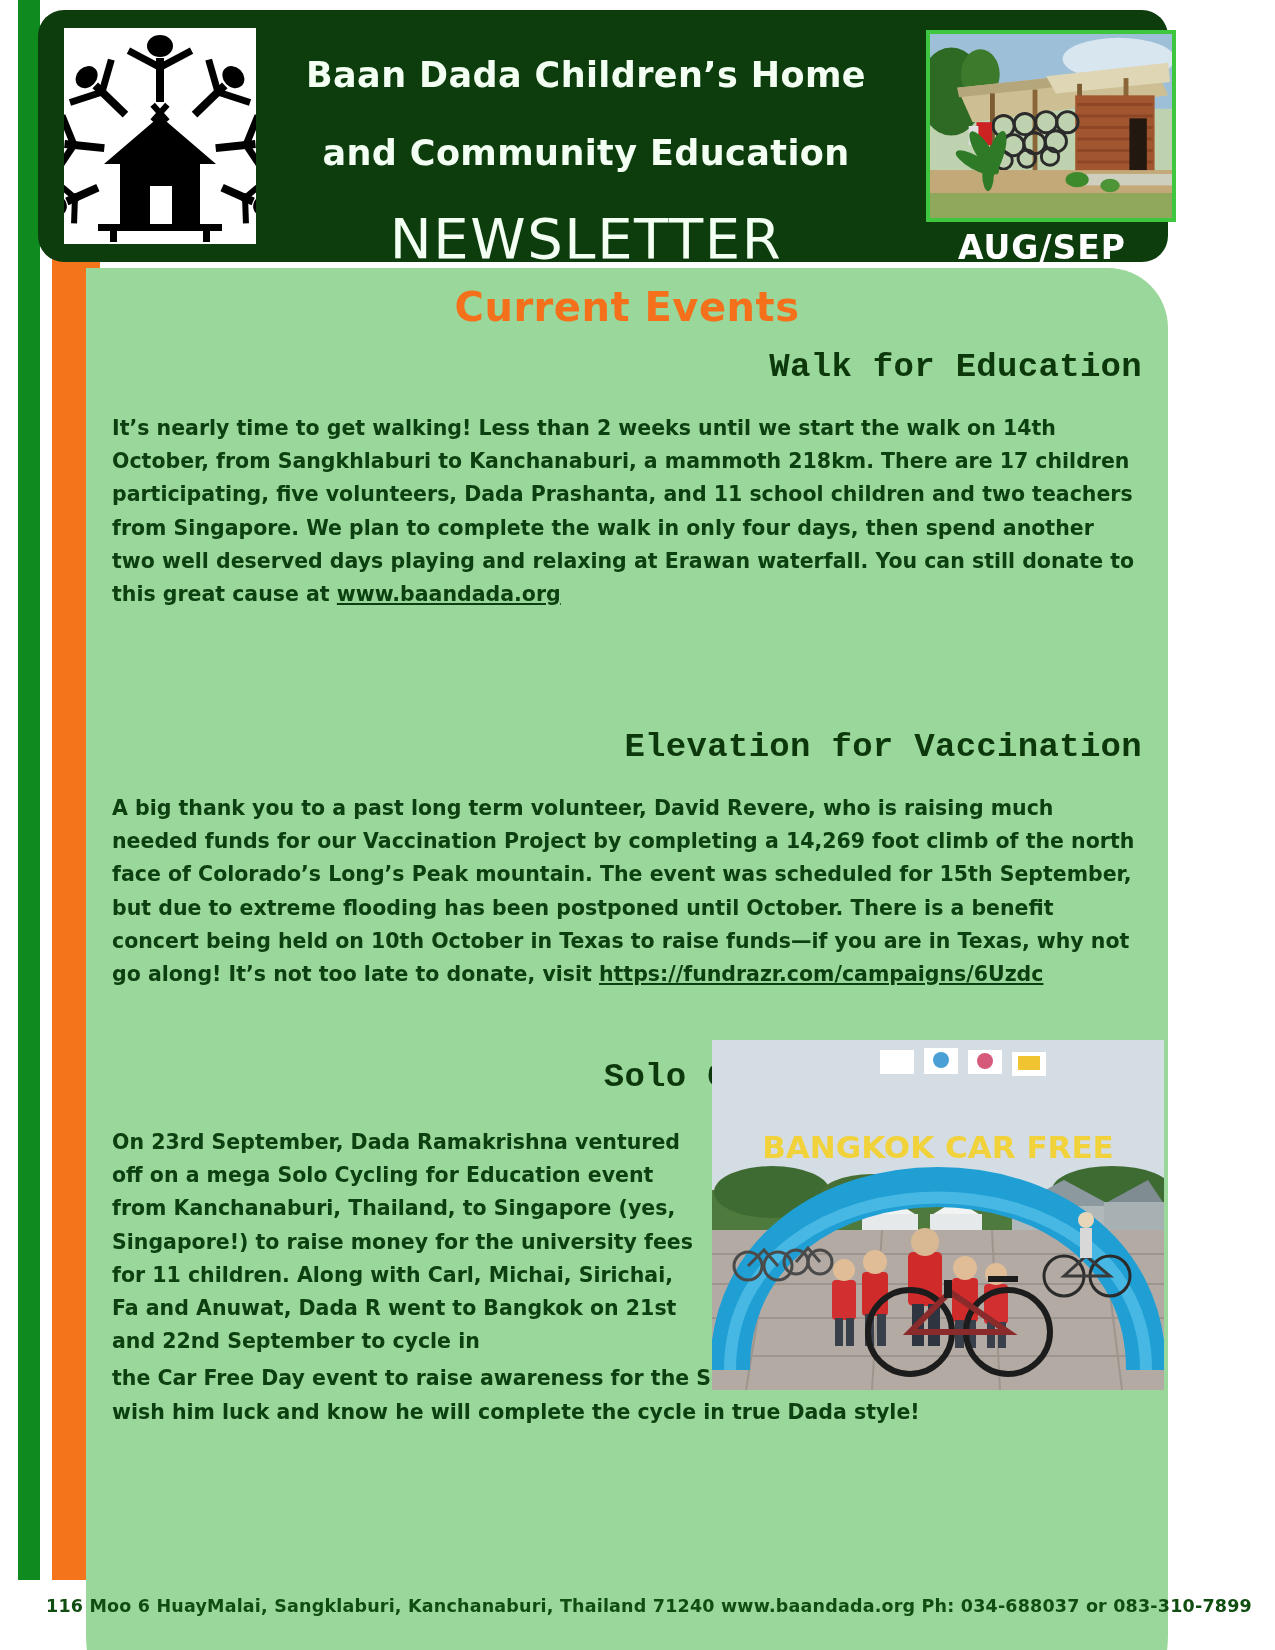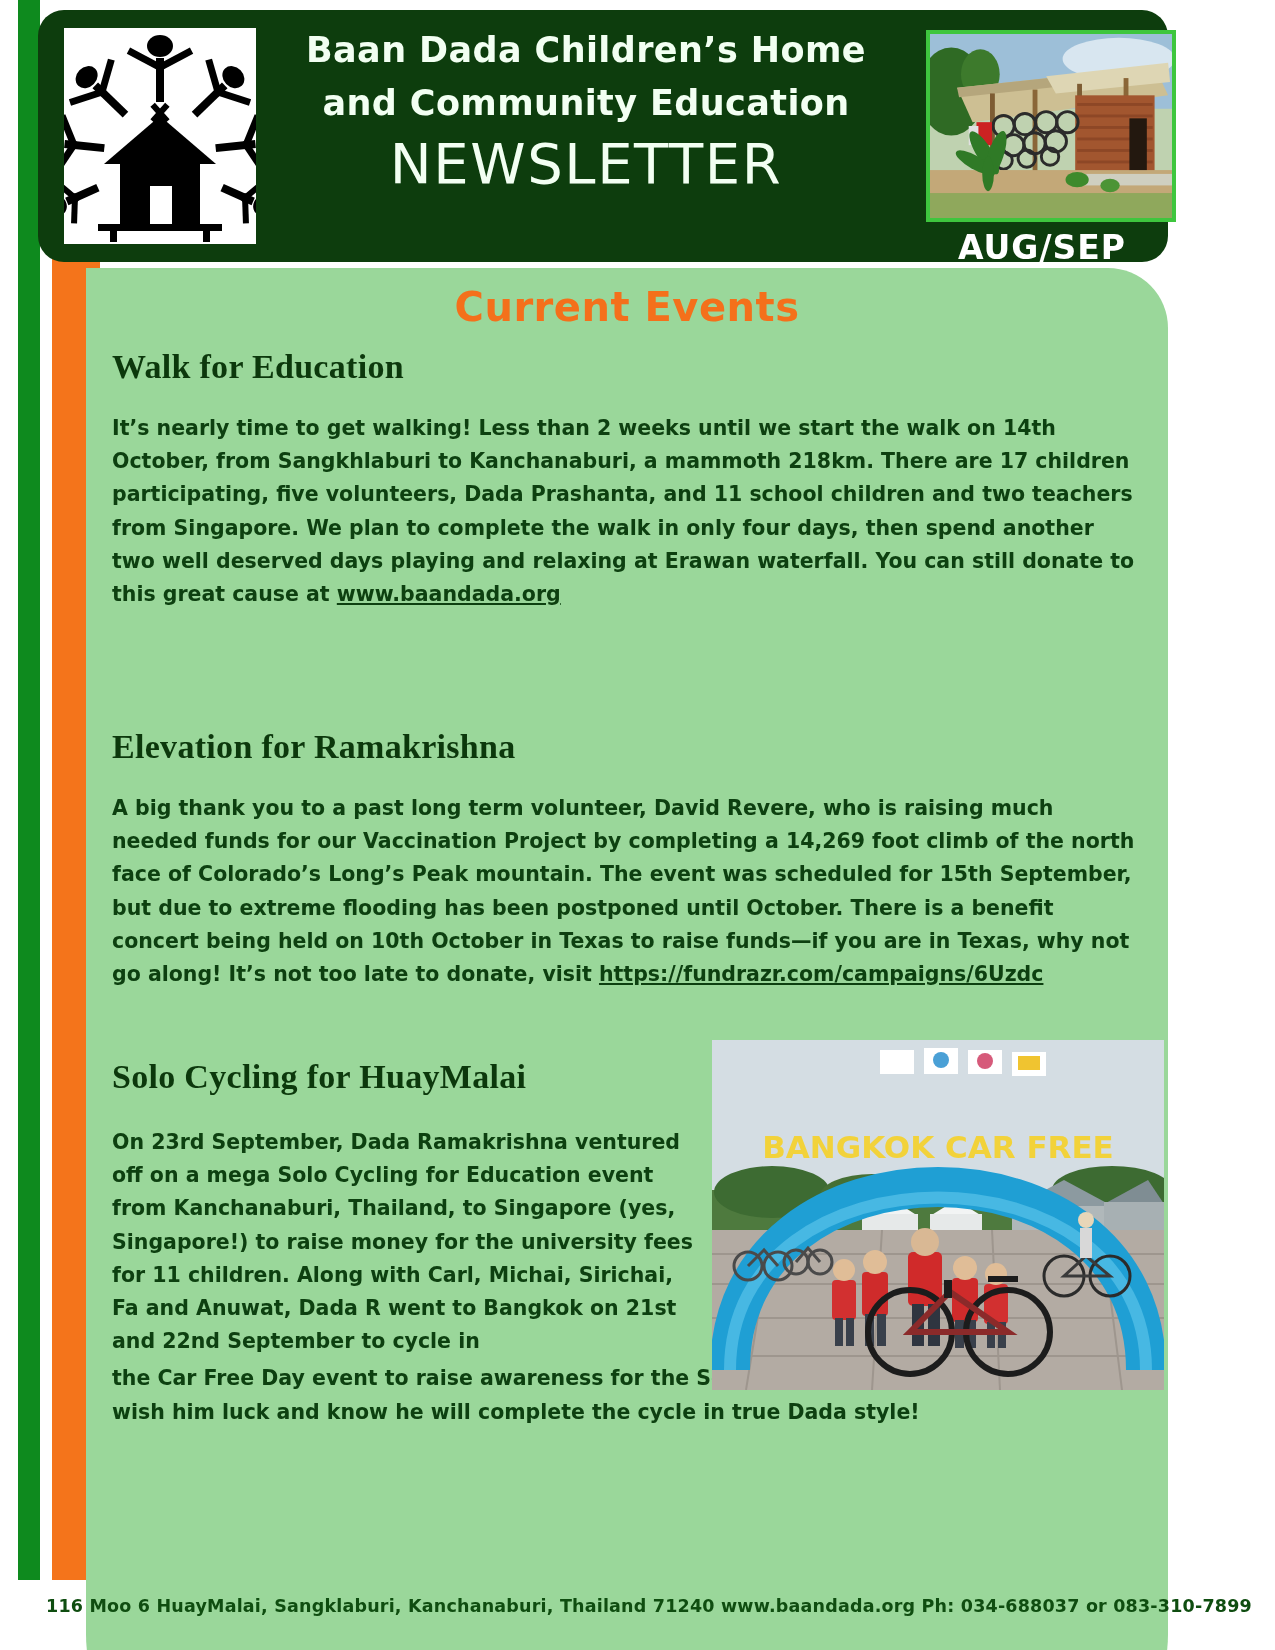--- a/index.html
+++ b/index.html
@@ -31,20 +31,21 @@
   }
   #logo-svg{display:block;width:192px;height:216px;}
   #title-block{
     position:absolute;left:228px;top:14px;width:640px;
     text-align:center;color:#f2fff2;
   }
   .title-line{
     font-family:"DejaVu Sans", sans-serif;
     font-size:35px;font-weight:bold;line-height:1.52;
     letter-spacing:.4px;
+    margin-top:25px;
   }
   #title-newsletter{
     font-family:"DejaVu Sans", sans-serif;
     font-size:56px;line-height:1.22;letter-spacing:1.6px;
     font-weight:normal;
   }
   #header-photo{
     position:absolute;left:888px;top:20px;width:250px;height:192px;
     border:4px solid #3ec63e;box-sizing:border-box;overflow:hidden;
   }
@@ -65,22 +66,22 @@
   }
   #current-events{
     position:absolute;left:0;top:16px;width:1082px;text-align:center;
     color:#f4701b;font-size:40px;font-weight:bold;
     font-family:"DejaVu Sans", sans-serif;
     letter-spacing:.5px;
   }
   .article{position:absolute;left:26px;width:1030px;}
   .art-head{
     color:#0c380c;font-size:34px;font-weight:bold;
-    font-family:Liberation Serif, serif;
-    letter-spacing:.3px;margin:0 0 26px 0;
+    font-family:Liberation Mono, monospace;
+    letter-spacing:.3px;margin:0 0 26px 0;text-align:right;
   }
   .art-body{
     color:#0d4010;font-size:20.5px;line-height:1.62;
     font-family:"DejaVu Sans", sans-serif;
     margin:0;
     font-weight:bold;
   }
   .art-body a, .link{
     color:#0d4010;text-decoration:underline;
   }
@@ -244,21 +245,21 @@
 <div id="body-panel">
 
   <div id="current-events">Current Events</div>
 
   <div class="article" id="article-walk">
     <div class="art-head">Walk for Education</div>
     <p class="art-body"><span>It’s nearly time to get walking! Less than 2 weeks until we start the walk on 14th October, from Sangkhlaburi to Kanchanaburi, a mammoth 218km. There are 17 children participating, five volunteers, Dada Prashanta, and 11 school children and two teachers from Singapore. We plan to complete the walk in only four days, then spend another two well deserved days playing and relaxing at Erawan waterfall. You can still donate to this great cause at </span><a class="link" href="#">www.baandada.org</a></p>
   </div>
 
   <div class="article" id="article-vaccine">
-    <div class="art-head">Elevation for Ramakrishna</div>
+    <div class="art-head">Elevation for Vaccination</div>
     <p class="art-body"><span>A big thank you to a past long term volunteer, David Revere, who is raising much needed funds for our Vaccination Project by completing a 14,269 foot climb of the north face of Colorado’s Long’s Peak mountain. The event was scheduled for 15th September, but due to extreme flooding has been postponed until October. There is a benefit concert being held on 10th October in Texas to raise funds—if you are in Texas, why not go along! It’s not too late to donate, visit </span><a class="link" href="#">https://fundrazr.com/campaigns/6Uzdc</a></p>
   </div>
 
   <div class="article" id="article-cycling">
     <div class="art-head" id="cycle-head">Solo Cycling for HuayMalai</div>
 
     <div id="cycle-photo">
       <svg viewBox="0 0 452 350" preserveAspectRatio="none">
         <rect x="0" y="0" width="452" height="350" fill="#c9d3d8"></rect>
         <rect x="0" y="0" width="452" height="180" fill="#d4dde3"></rect>

